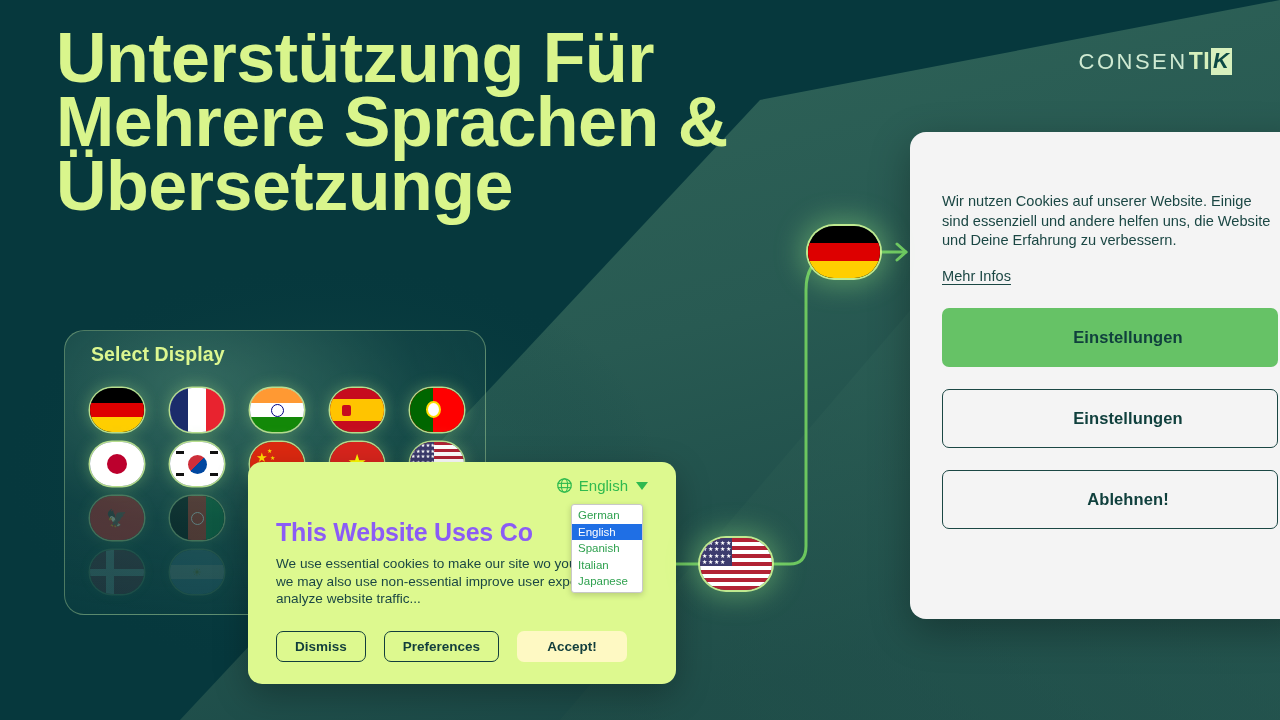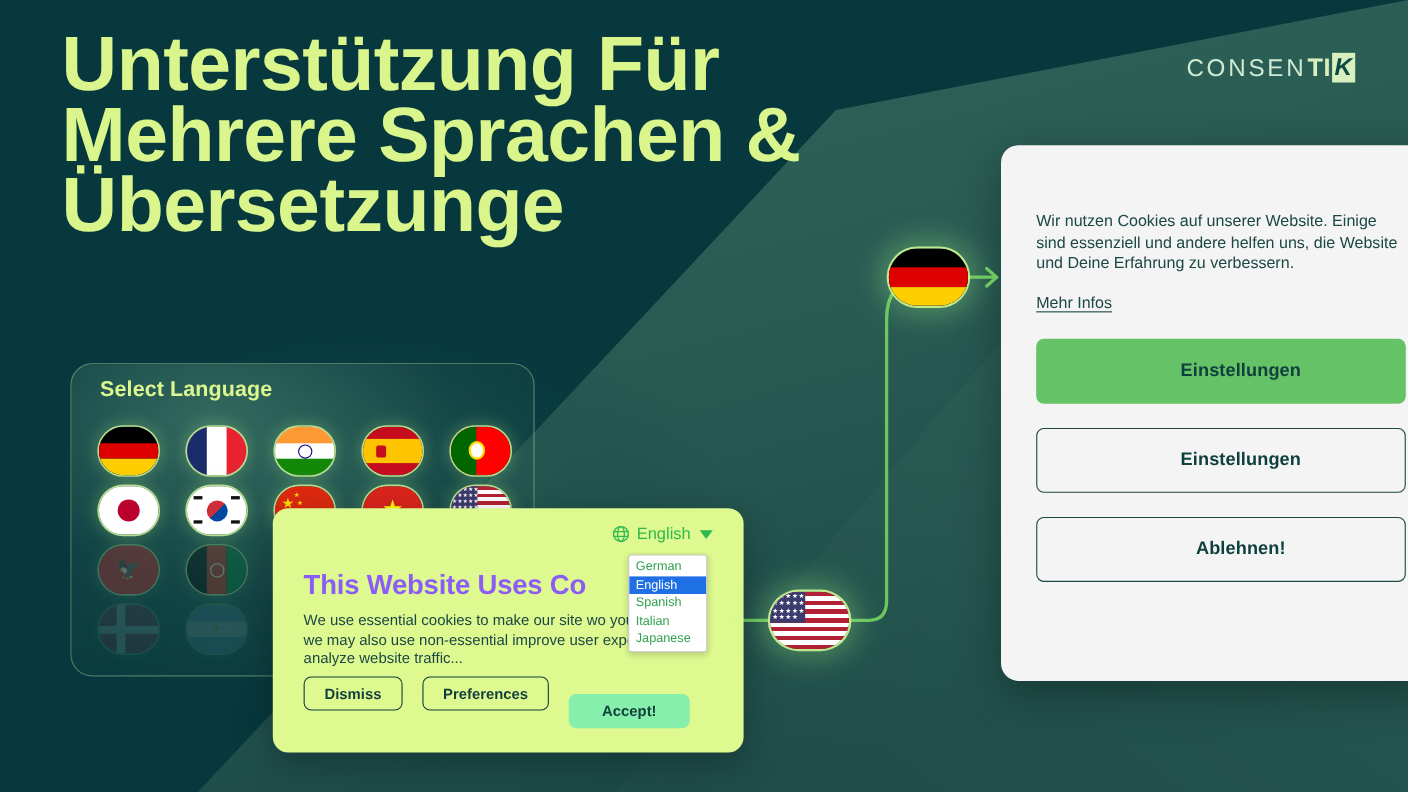--- a/index.html
+++ b/index.html
@@ -182,21 +182,21 @@
     position:absolute; left:28px; bottom:22px;
     display:flex; gap:18px;
   }
   .cbtn {
     height:31px; border-radius:7px;
     display:flex; align-items:center; justify-content:center;
     font-size:13.5px; font-weight:700; color:#123e3c;
     padding:0 18px;
   }
   .cbtn.outline { border:1.6px solid #123e3c; background:transparent; }
-  .cbtn.accept { background:#86efac; border:none; min-width:110px;margin-top:16px; }
+  .cbtn.accept { background:#fef9c3; border:none; min-width:110px; }
 
   
   #connector { position:absolute; inset:0; z-index:6; pointer-events:none; }
   .cflag {
     position:absolute; width:72px; height:52px;
     border-radius:26px/26px; overflow:hidden;
     box-shadow:0 0 0 2px rgba(205,245,150,0.9), 0 0 26px 8px rgba(150,230,130,0.38);
     z-index:8;
   }
   #flag-de { left:808px; top:226px; }
@@ -238,21 +238,21 @@
 
 <div id="headline">
   <h1>
     <span>Unterstützung Für</span><br>
     <span>Mehrere Sprachen &amp;</span><br>
     <span>Übersetzunge</span>
   </h1>
 </div>
 
 <div id="langpanel">
-  <div class="title">Select Language</div>
+  <div class="title">Select Display</div>
   <div class="flag-grid">
 
     <div class="flag-cell">
       <div class="flag">
         <div class="f-bg" style="background:#000;"></div>
         <div class="hs" style="top:33%;height:34%;background:#dd0000;"></div>
         <div class="hs" style="top:67%;height:33%;background:#ffce00;"></div>
       </div>
     </div>
     <div class="flag-cell">

